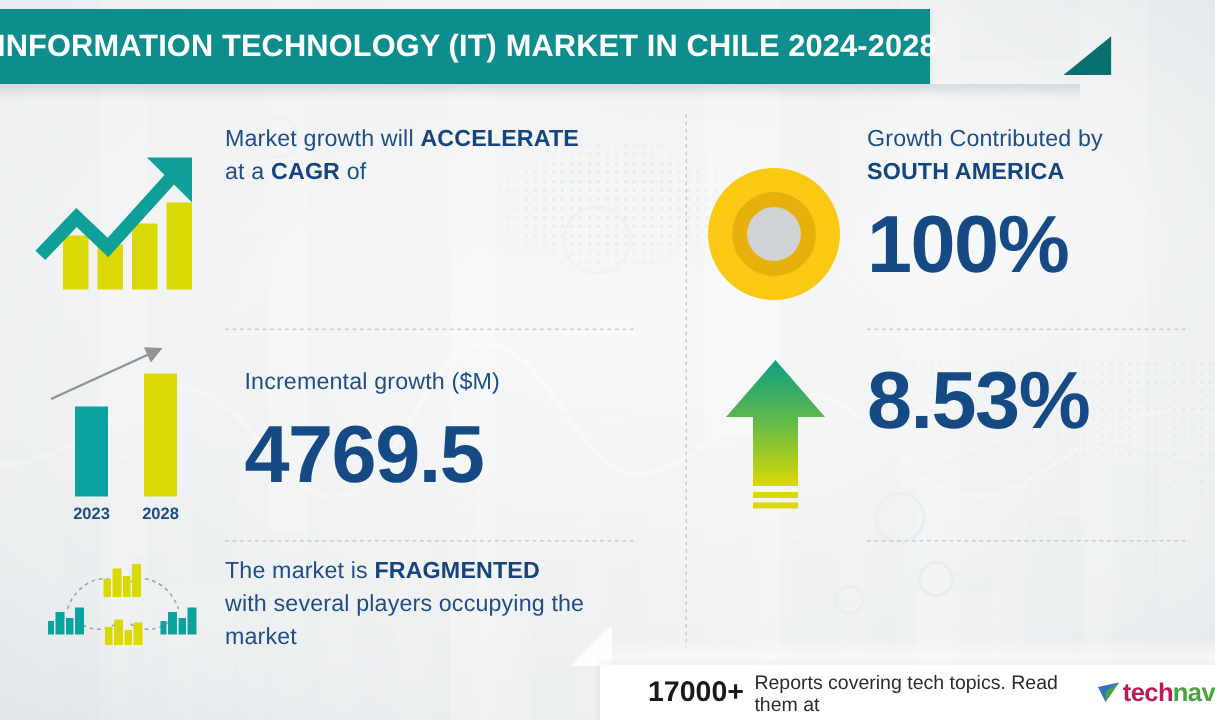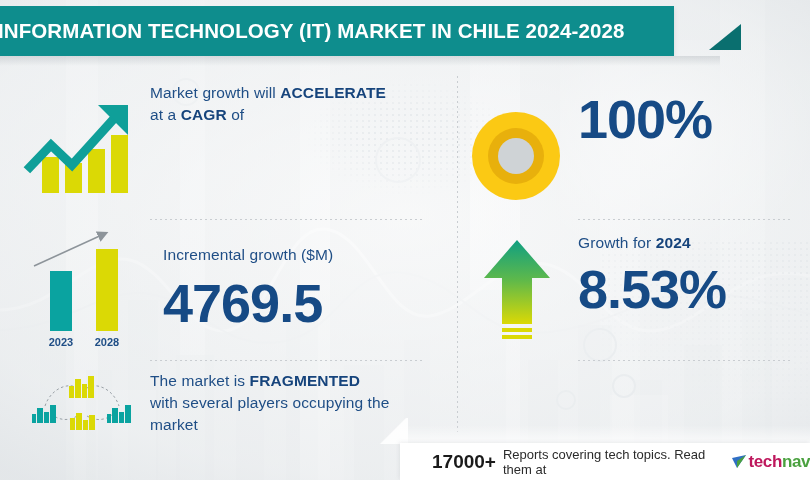--- a/index.html
+++ b/index.html
@@ -84,21 +84,21 @@
   .bg-vig {
     position: absolute;
     inset: 0;
     background: radial-gradient(ellipse 75% 70% at 50% 45%, rgba(255,255,255,.55), rgba(233,236,238,.55) 78%, rgba(222,226,229,.7) 100%);
   }
 
   
   .banner {
     position: absolute;
     left: 0; top: 6px;
-    width: 674px;
+    width: 620px;
     height: 50px;
     background: #0e8d8d;
     z-index: 6;
     -webkit-clip-path: polygon(0 0, 741px 0, 741px 24px, 709px 50px, 0 50px);
     clip-path: polygon(0 0, 741px 0, 741px 24px, 709px 50px, 0 50px);
     display: flex;
     align-items: center;
     box-shadow: 0 2px 5px rgba(0,0,0,.10);
   }
   .banner-title {
@@ -384,40 +384,41 @@
     </div>
   </div>
 
   <svg class="cell-icon" id="icon-donut" viewBox="0 0 92 92">
     <circle cx="46" cy="46" r="44" fill="#fbc914"></circle>
     <circle cx="46" cy="46" r="28" fill="#e8b00c"></circle>
     <circle cx="46" cy="46" r="18" fill="#cfd3d6"></circle>
   </svg>
 
   <div class="cell" id="cell-contrib">
+    <div class="caption">
+      <span>Growth Contributed by</span><br>
+      <b>SOUTH AMERICA</b>
+    </div>
     <div class="bignum num-gap">100%</div>
   </div>
 
   <svg class="cell-icon" id="icon-arrow-up" viewBox="0 0 70 106">
     <defs>
       <linearGradient id="arrowgrad" x1="0" y1="0" x2="0" y2="1">
         <stop offset="0%" stop-color="#0f9f82"></stop>
         <stop offset="48%" stop-color="#5fb94a"></stop>
         <stop offset="100%" stop-color="#dbd905"></stop>
       </linearGradient>
     </defs>
     <path d="M35,2 L68,40 L50,40 L50,86 L20,86 L20,40 L2,40 Z" fill="url(#arrowgrad)"></path>
     <rect x="20" y="90" width="30" height="4" fill="#dbd905"></rect>
     <rect x="20" y="97" width="30" height="4" fill="#dbd905"></rect>
   </svg>
 
   <div class="cell" id="cell-growth24">
-    <div class="caption">
-      <span>Growth for </span><b>2024</b>
-    </div>
     <div class="bignum num-gap-sm">8.53%</div>
   </div>
 
   <div class="footer-shade"></div>
   <div class="bottom-fold"></div>
   <div class="footer">
     <span class="footer-count">17000+</span>
     <span class="footer-text">Reports covering tech topics. Read them at</span>
     <span class="footer-logo">
       <svg class="logo-mark" width="17" height="17" viewBox="0 0 17 17">

